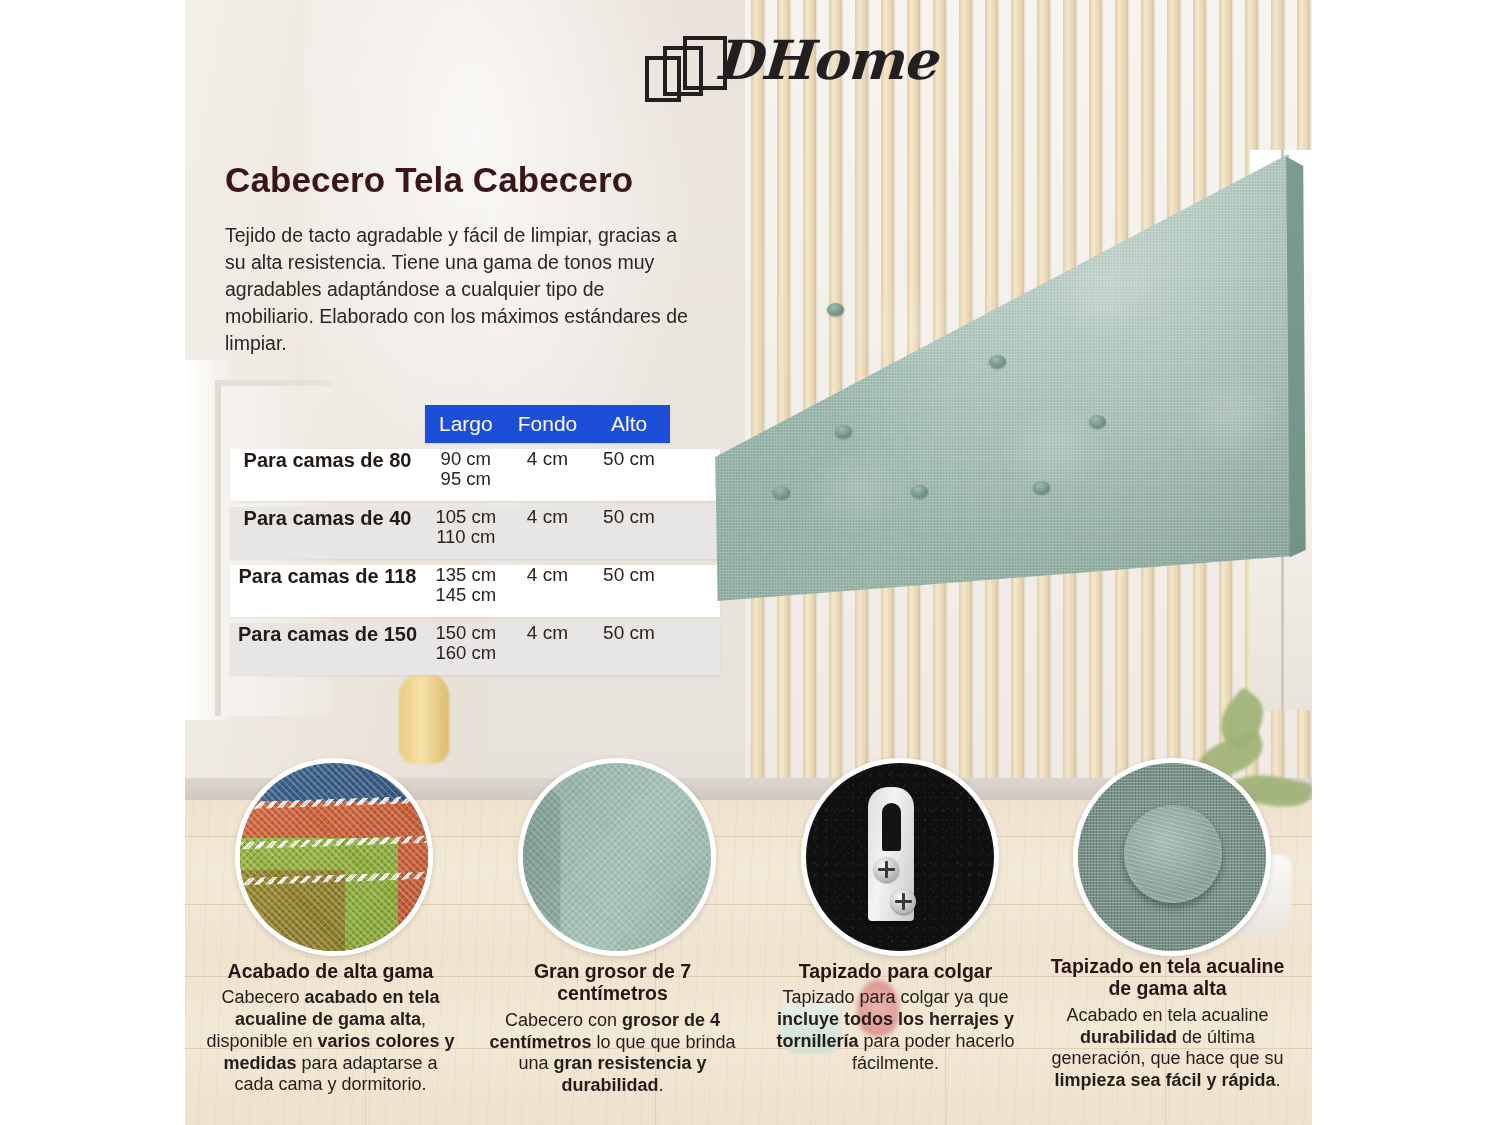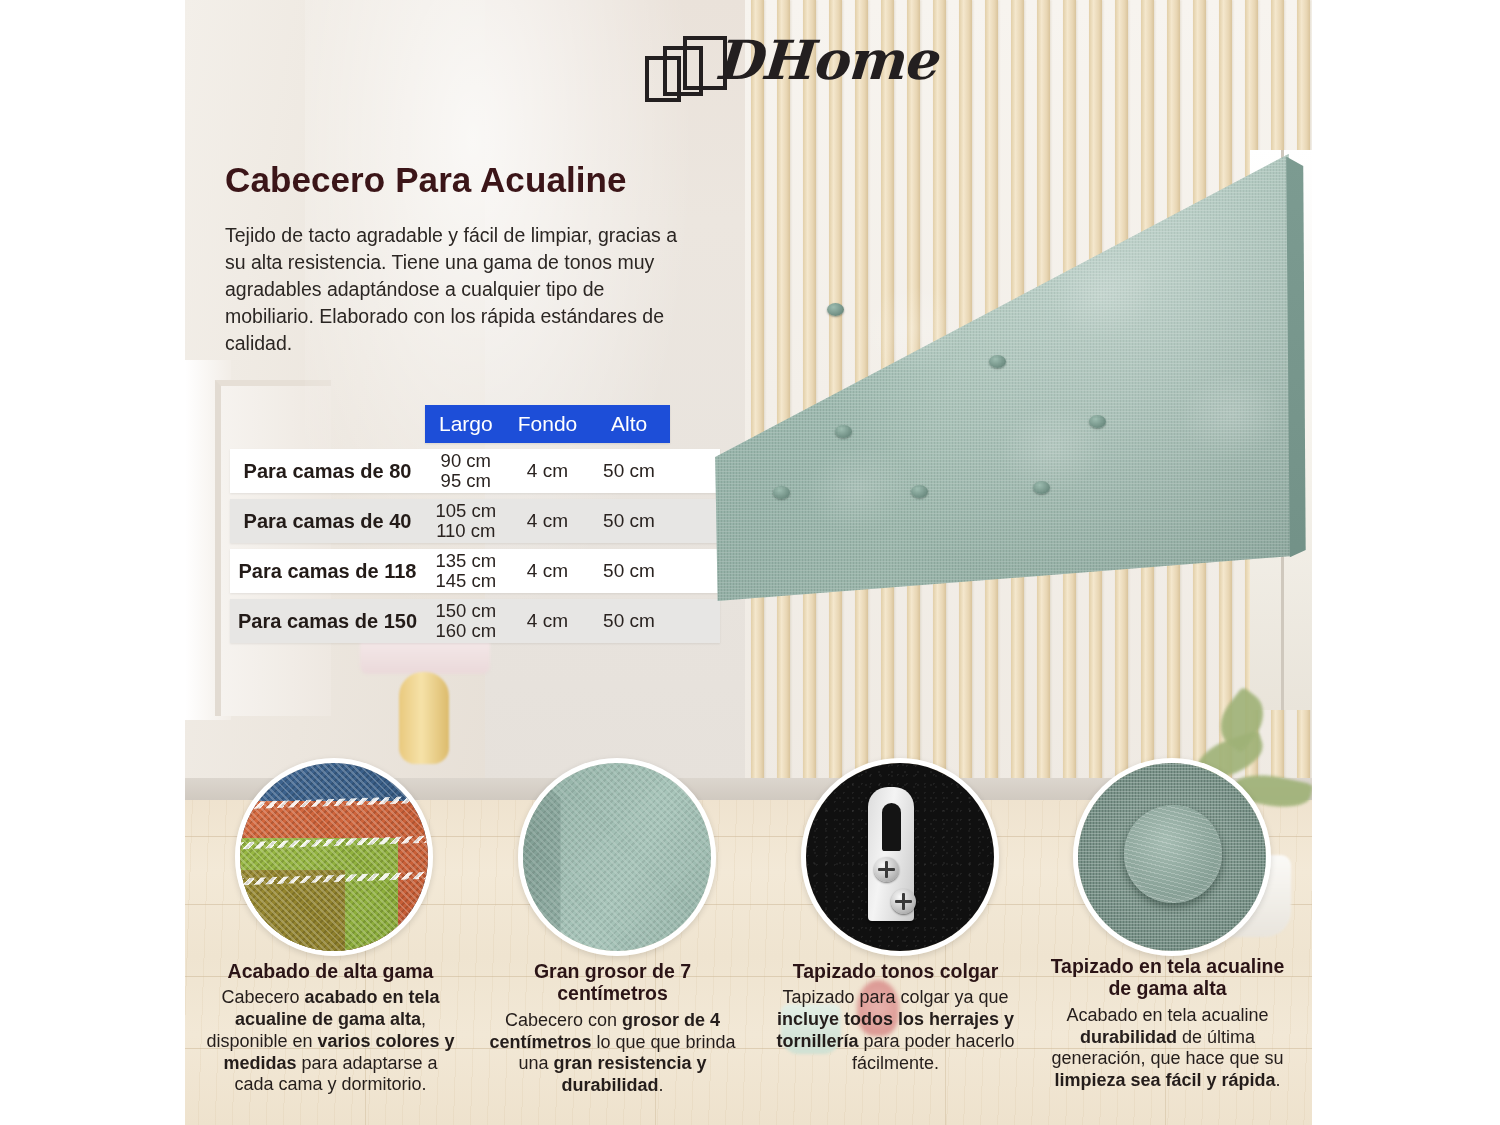--- a/index.html
+++ b/index.html
@@ -70,21 +70,21 @@
   
   #headline{position:absolute;left:40px;top:160px;width:470px;}
   .h-title{font-size:35px;font-weight:700;color:#3b1518;letter-spacing:.1px;margin:0 0 22px 0;}
   .h-desc{font-size:19.5px;line-height:1.38;color:#2b2623;margin:0;}
 
   
   #table{position:absolute;left:45px;top:405px;width:490px;}
   .t-head{display:flex;margin-left:195px;width:245px;height:38px;background:#1d4ed8;
           align-items:center;box-shadow:0 1px 2px rgba(0,0,0,.10);}
   .t-head div{flex:1;text-align:center;color:#ffffff;font-size:21px;font-weight:400;}
-  .t-row{display:flex;align-items:center;height:44px;margin-top:6px;
+  .t-row{display:flex;align-items:flex-start;height:52px;margin-top:6px;
          box-shadow:0 1px 2px rgba(0,0,0,.08);}
   .t-row.odd{background:#ffffff;}
   .t-row.even{background:#e7e6e4;}
   .t-label{width:195px;text-align:center;font-size:20px;font-weight:700;color:#231b18;}
   .t-cell{width:81.6px;text-align:center;font-size:19px;color:#2a2320;line-height:1.06;}
   .t-cell.two{font-size:18.5px;}
 
   
   #headboard{position:absolute;left:518px;top:118px;width:610px;height:600px;}
   .hb-shape{position:absolute;left:0;top:0;width:100%;height:100%;
@@ -251,22 +251,22 @@
     <div class="leaf" style="left:1030px;top:700px;width:54px;height:40px;transform:rotate(-52deg)"></div>
 
     <div id="logo">
       <span class="logo-sq" style="left:0px;top:26px;width:28px;height:38px;"></span>
       <span class="logo-sq" style="left:18px;top:16px;width:32px;height:42px;"></span>
       <span class="logo-sq" style="left:38px;top:6px;width:36px;height:46px;"></span>
       <span class="logo-word">DHome</span>
     </div>
 
     <div id="headline">
-      <h1 class="h-title">Cabecero Para Acualine</h1>
-      <p class="h-desc">Tejido de tacto agradable y fácil de limpiar, gracias a su alta resistencia. Tiene una gama de tonos muy agradables adaptándose a cualquier tipo de mobiliario. Elaborado con los rápida estándares de calidad.</p>
+      <h1 class="h-title">Cabecero Tela Cabecero</h1>
+      <p class="h-desc">Tejido de tacto agradable y fácil de limpiar, gracias a su alta resistencia. Tiene una gama de tonos muy agradables adaptándose a cualquier tipo de mobiliario. Elaborado con los máximos estándares de limpiar.</p>
     </div>
 
     <div id="table">
       <div class="t-head">
         <div>Largo</div>
         <div>Fondo</div>
         <div>Alto</div>
       </div>
       <div id="table-body">
           <div class="t-row odd">
@@ -352,21 +352,21 @@
 
     <div class="cap" style="left:18px;top:960px;">
       <p class="cap-h">Acabado de alta gama</p>
       <p class="cap-b">Cabecero <b>acabado en tela acualine de gama alta</b>, disponible en <b>varios colores y medidas</b> para adaptarse a cada cama y dormitorio.</p>
     </div>
     <div class="cap" style="left:300px;top:960px;">
       <p class="cap-h">Gran grosor de 7 centímetros</p>
       <p class="cap-b">Cabecero con <b>grosor de 4 centímetros</b> lo que que brinda una <b>gran resistencia y durabilidad</b>.</p>
     </div>
     <div class="cap" style="left:583px;top:960px;">
-      <p class="cap-h">Tapizado tonos colgar</p>
+      <p class="cap-h">Tapizado para colgar</p>
       <p class="cap-b">Tapizado para colgar ya que <b>incluye todos los herrajes y tornillería</b> para poder hacerlo fácilmente.</p>
     </div>
     <div class="cap" style="left:855px;top:955px;">
       <p class="cap-h">Tapizado en tela acualine de gama alta</p>
       <p class="cap-b">Acabado en tela acualine <b>durabilidad</b> de última generación, que hace que su <b>limpieza sea fácil y rápida</b>.</p>
     </div>
 
   </div>
 </div>
 

